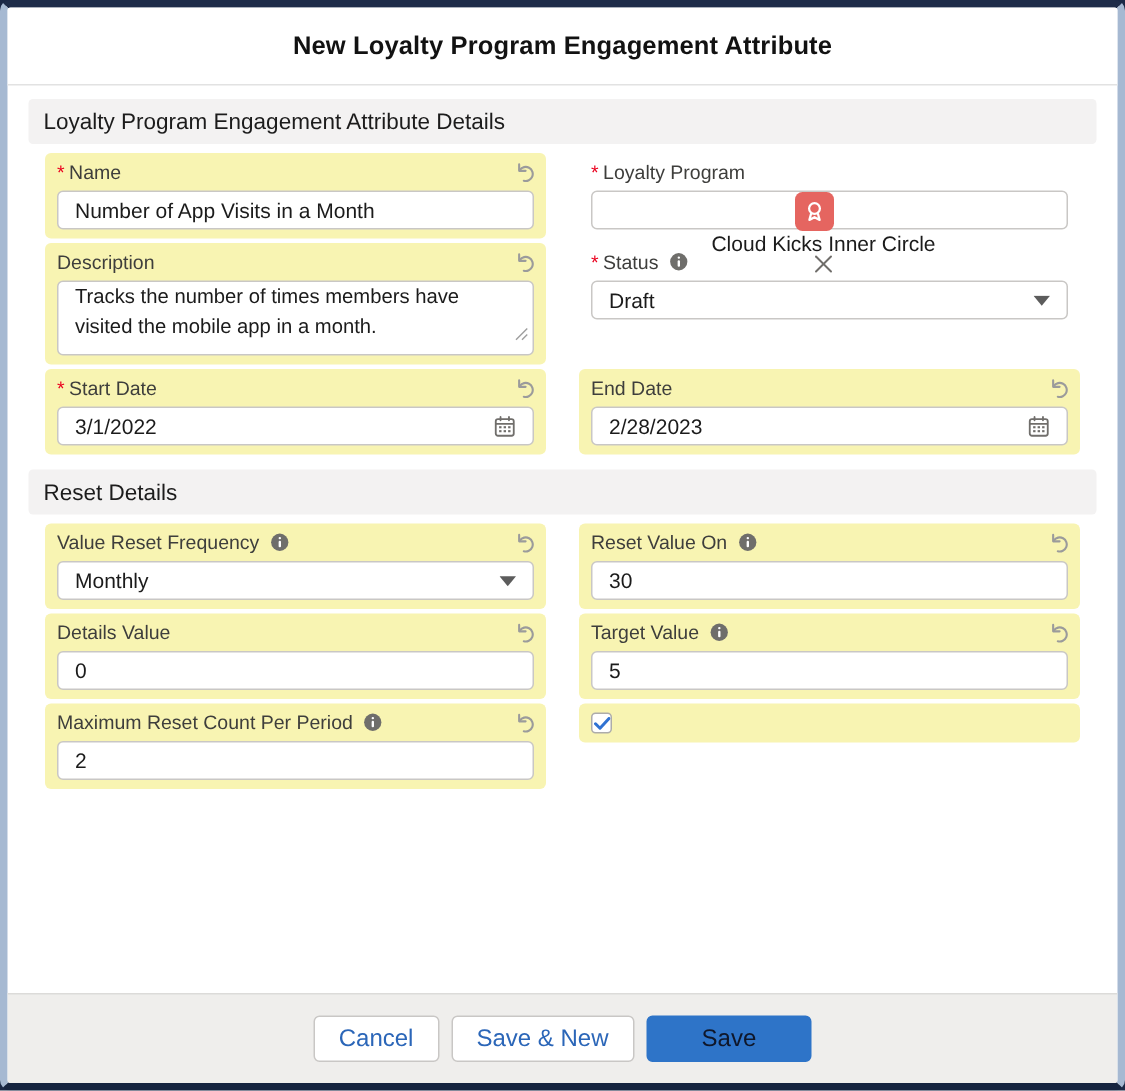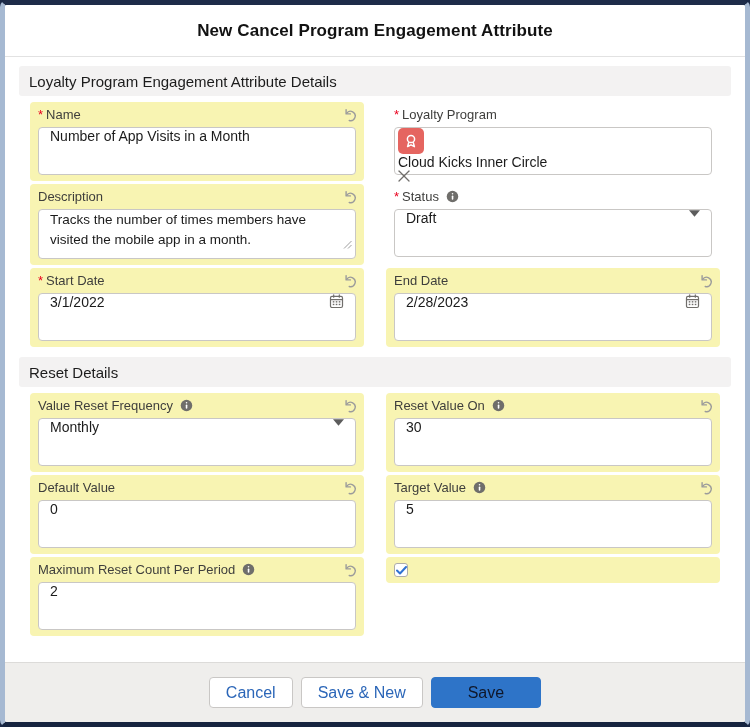--- a/index.html
+++ b/index.html
@@ -38,23 +38,23 @@
     align-items:start;
   }
   .fblock { padding:4px 8px 6px; border-radius:4px; background:transparent; }
   .fblock.changed { background:#f8f4b2; }
   .label-row { display:flex; align-items:center; min-height:17px; margin-bottom:4px; }
   .flabel { font-size:13px; color:#3e3e3c; }
   .req { color:#ea001e; font-size:13px; margin-right:3px; }
   .info-icon { margin-left:7px; display:inline-flex; }
   .undo-btn { margin-left:auto; display:inline-flex; cursor:pointer; background:none; border:none; padding:0; }
   .control {
-    height:48px; width:100%;
+    height:26px; width:100%;
     background:#fff; border:1px solid #c9c7c5; border-radius:4px;
-    display:flex; align-items:flex-start;
+    display:flex; align-items:center;
     padding:0 11px;
     font-size:14px; color:#1b1b1b;
   }
   .control .grow { flex:1 1 auto; }
   .textarea {
     height:50px; align-items:flex-start; padding-top:0;
     position:relative; line-height:1.45; font-size:13.5px;
   }
   .resize-grip { position:absolute; right:2px; bottom:2px; }
   .pill-control { padding-left:3px;flex-direction:column; }
@@ -83,21 +83,21 @@
     font-size:16px; font-family:inherit; cursor:pointer;
   }
   .btn.brand { background:#2e74c8; border-color:#2e74c8; color:#0f172a; padding:0 36px; }
 </style>
 </head>
 <body>
 
 <div class="frame">
 
   <div class="modal-header">
-    <div class="modal-title">New Cancel Program Engagement Attribute</div>
+    <div class="modal-title">New Loyalty Program Engagement Attribute</div>
   </div>
 
   <div class="modal-body">
 
     <div class="section-bar">
       <span class="section-title">Loyalty Program Engagement Attribute Details</span>
     </div>
 
     <div class="grid">
 
@@ -297,21 +297,21 @@
   </svg>
 </button>
         </div>
         <div class="control">
           <span class="grow">30</span>
         </div>
       </div>
 
       <div class="fblock changed">
         <div class="label-row">
-          <span class="flabel">Default Value</span>
+          <span class="flabel">Details Value</span>
           <button class="undo-btn">
   <svg width="14" height="14" viewBox="0 0 14 14">
     <path d="M4.1 1.6 L4.1 5.9 L8.4 5.9" fill="none" stroke="#9b9b9b" stroke-width="1.4" stroke-linecap="round" stroke-linejoin="round"></path>
     <path d="M4.6 5.3 A4.7 4.7 0 1 1 7.2 12.5" fill="none" stroke="#9b9b9b" stroke-width="1.4" stroke-linecap="round"></path>
   </svg>
 </button>
         </div>
         <div class="control">
           <span class="grow">0</span>
         </div>

